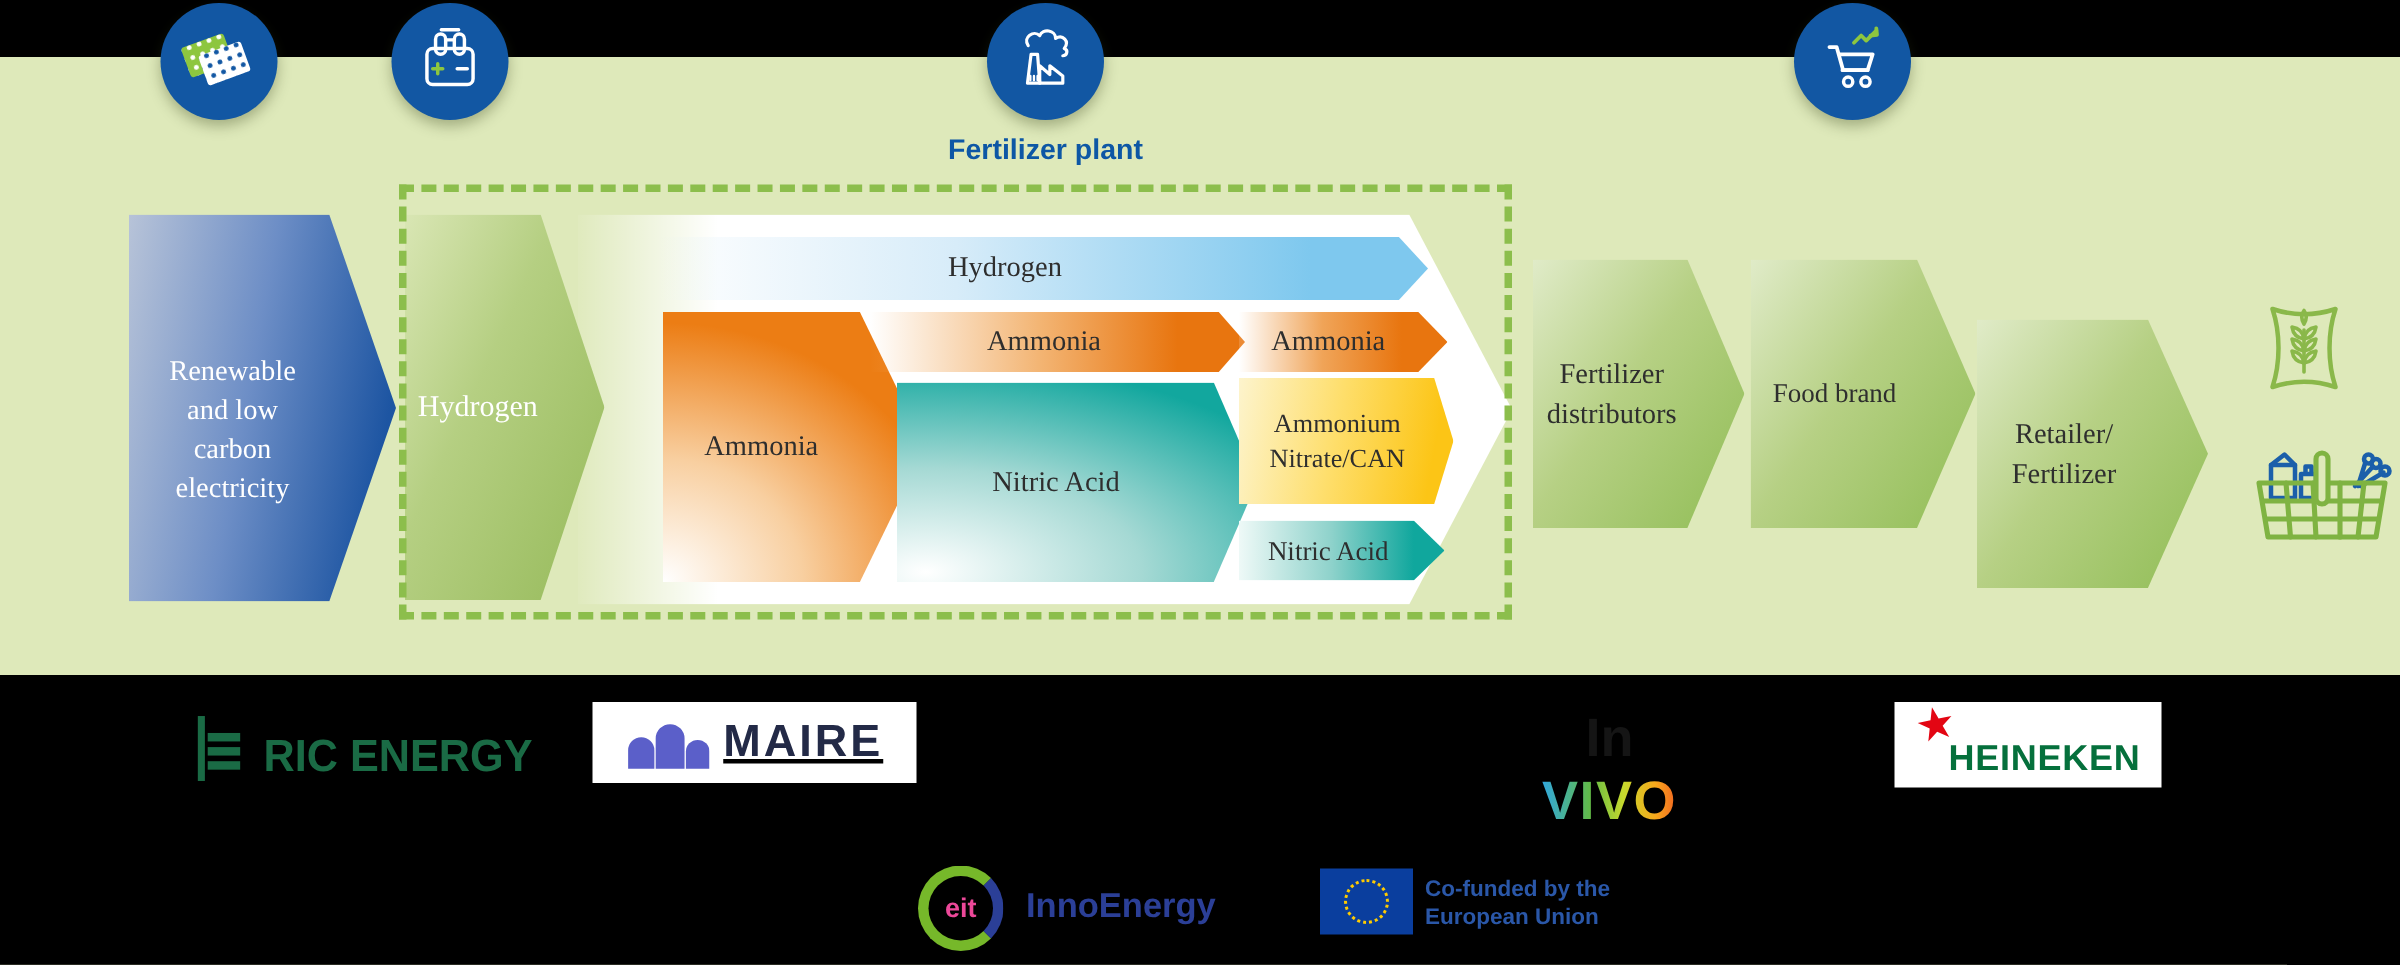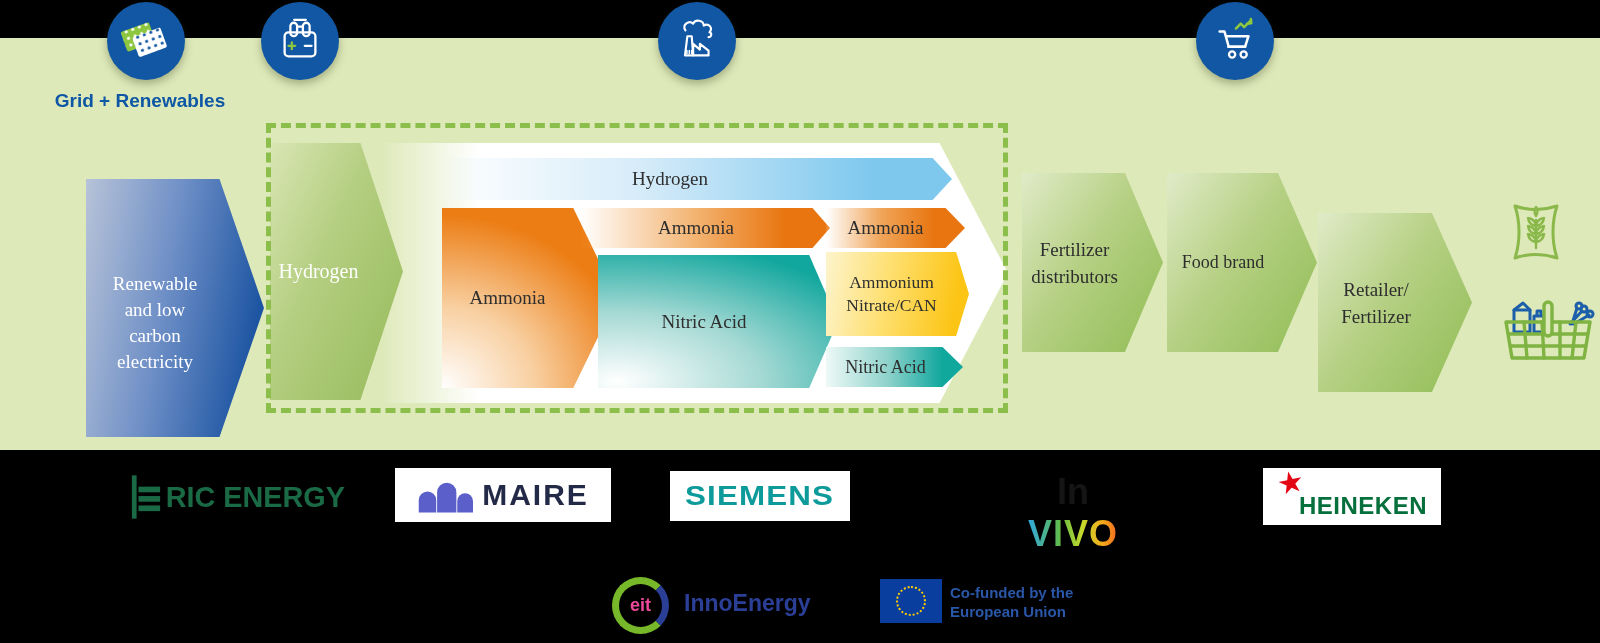--- a/index.html
+++ b/index.html
@@ -14,21 +14,21 @@
                font-size:19px;font-weight:bold;color:#0d57a5;}
   
   .dashedbox{position:absolute;left:266px;top:123px;width:742px;height:290px;
              border:5px dashed #8cbe4c;box-sizing:border-box;}
   
   .chev{position:absolute;display:flex;flex-direction:column;align-items:center;
         justify-content:center;text-align:center;color:#2e2e2e;box-sizing:border-box;font-family:Liberation Serif, serif;}
   .chev span{display:block;}
   .wt{color:#fff;}
   
-  .logobox{position:absolute;background:#fff;display:flex;align-items:center;justify-content:center;}
+  .logobox{position:absolute;background:#fff;display:flex;align-items:center;justify-content:center;text-decoration:underline;}
   .gradtext{background:linear-gradient(90deg,#31a8df 0%,#62bb46 36%,#c5d92d 60%,#f7a81b 84%,#f26522 100%);
             -webkit-background-clip:text;background-clip:text;color:transparent;}
 </style>
 </head>
 <body>
 
 <div id="stage">
 
   <div class="band"></div>
 
@@ -45,21 +45,20 @@
       <g transform="rotate(-20 26 26)">
         <rect x="5" y="9" width="30" height="21" rx="2" fill="#8dc63f"></rect>
         <rect x="5" y="9" width="30" height="21" rx="2" fill="url(#dw)"></rect>
         <g transform="translate(9 9)">
           <rect x="5" y="9" width="30" height="21" rx="2" fill="#ffffff"></rect>
           <rect x="5" y="9" width="30" height="21" rx="2" fill="url(#db)"></rect>
         </g>
       </g>
     </svg>
   </div>
-  <div class="stage-label" style="left:20px;">Grid + Renewables</div>
 
   <div class="circle" style="left:261px;">
     <svg width="50" height="50" viewBox="0 0 52 52" fill="none" stroke="#fff" stroke-width="2.4" stroke-linecap="round" stroke-linejoin="round">
       <rect x="10" y="17" width="32" height="25" rx="4"></rect>
       <rect x="16" y="7" width="7" height="14" rx="3.5"></rect>
       <rect x="29" y="7" width="7" height="14" rx="3.5"></rect>
       <path d="M20 4 h12"></path>
       <path d="M23 11 h6"></path>
       <path d="M14 31 h7 M17.5 27.5 v7" stroke="#8dc63f"></path>
       <path d="M31 31 h7"></path>
@@ -67,36 +66,37 @@
   </div>
 
   <div class="circle" style="left:658px;">
     <svg width="50" height="50" viewBox="0 0 52 52" fill="none" stroke="#fff" stroke-width="2.2" stroke-linecap="round" stroke-linejoin="round">
       <path d="M14 15 c-4-6 4-11 8-7 c2-5 11-4 11 2 c5-3 10 2 6 7 c3 1 2 5 -1 5"></path>
       <path d="M16 21 L13.5 41 H22 L20.5 21 Z"></path>
       <path d="M22 41 V29 l7 6 v-6 l9 7 V41 Z"></path>
       <path d="M15.5 36 v3 M18 36 v3 M20.5 36 v3" stroke-width="1.6"></path>
     </svg>
   </div>
+  <div class="stage-label" style="left:577px;">Fertilizer plant</div>
 
   <div class="circle" style="left:1196px;">
     <svg width="50" height="50" viewBox="0 0 52 52" fill="none" stroke-linecap="round" stroke-linejoin="round">
       <path d="M27 13 l5-5 3.5 3.5 7-7" stroke="#8dc63f" stroke-width="2.6"></path>
       <path d="M42.5 3 l0.5 4.5 -4.5 0.5" stroke="#8dc63f" stroke-width="2.6"></path>
       <path d="M10 16 h5 l4.5 16 h17" stroke="#fff" stroke-width="2.6"></path>
       <path d="M17 21 h23 l-3.5 11 H19" stroke="#fff" stroke-width="2.6"></path>
       <circle cx="23" cy="40" r="3.2" stroke="#fff" stroke-width="2.4"></circle>
       <circle cx="35" cy="40" r="3.2" stroke="#fff" stroke-width="2.4"></circle>
     </svg>
   </div>
 
   <div class="chev wt" style="left:86px;top:143px;width:178px;height:258px;padding:30px 40px 0 0;
               font-size:19px;line-height:26px;
               clip-path:polygon(0 0,75% 0,100% 50%,75% 100%,0 100%);
-              background:linear-gradient(100deg,#b7c3d8 0%,#6d8ec6 45%,#1d55a2 88%);margin-top:36px;">
+              background:linear-gradient(100deg,#b7c3d8 0%,#6d8ec6 45%,#1d55a2 88%);">
     <span>Renewable</span>
     <span>and low</span>
     <span>carbon</span>
     <span>electricity</span>
   </div>
 
   <div style="position:absolute;left:385px;top:143px;width:623px;height:260px;
               clip-path:polygon(0 0,89% 0,100% 50%,89% 100%,0 100%);
               background:linear-gradient(to right,rgba(255,255,255,0.05) 0%,#ffffff 15%);"></div>
 
@@ -192,42 +192,39 @@
       <circle cx="81" cy="26" r="3"></circle>
     </g>
     <g stroke="#7fb342" stroke-width="3.4">
       <path d="M8 42 L14 78 H86 L92 42 Z"></path>
       <path d="M26 42 L29 78 M44 42 L46 78 M62 42 L62 78 M78 42 L74 78"></path>
       <path d="M11 54 H89 M13 66 H87"></path>
       <rect x="46" y="22" width="8" height="34" rx="4" fill="#dee9ba"></rect>
     </g>
   </svg>
 
-  <div style="position:absolute;left:130px;top:472px;height:50px;display:flex;align-items:center;">
+  <div style="position:absolute;left:130px;top:472px;height:50px;display:flex;align-items:flex-end;gap:10px;">
     <svg width="32" height="46" viewBox="0 0 34 46" fill="#1a6b45">
       <rect x="2" y="0" width="5" height="46"></rect>
       <rect x="9" y="12" width="23" height="6"></rect>
       <rect x="9" y="22" width="23" height="6"></rect>
       <rect x="9" y="32" width="23" height="6"></rect>
     </svg>
     <span style="font-size:30px;font-weight:800;color:#1a6b45;transform:scaleX(.96);">RIC ENERGY</span>
   </div>
 
   <div class="logobox" style="left:395px;top:468px;width:216px;height:54px;gap:9px;">
     <svg width="56" height="36" viewBox="0 0 64 40" fill="#5b5fc9">
       <path d="M2 40 V26 a10 10 0 0 1 20 0 V40 Z"></path>
       <path d="M23 40 V17 a11 11 0 0 1 22 0 V40 Z"></path>
       <path d="M46 40 V27 a9 9 0 0 1 18 0 V40 Z"></path>
     </svg>
     <span style="font-size:30px;font-weight:800;color:#232a47;letter-spacing:2px;">MAIRE</span>
   </div>
 
-  <div class="logobox" style="left:670px;top:471px;width:180px;height:50px;">
-    <span style="font-size:28px;font-weight:800;color:#0d9a9a;letter-spacing:1px;transform:scaleX(1.12);">SIEMENS</span>
-  </div>
 
   <div style="position:absolute;left:1028px;top:471px;height:50px;display:flex;align-items:center;flex-direction:column;">
     <span style="font-size:36px;font-weight:800;color:#151515;">In</span>
     <span class="gradtext" style="font-size:36px;font-weight:800;letter-spacing:1px;">VIVO</span>
     <span style="width:9px;height:9px;border-radius:50%;background:#ef4136;margin:-22px 0 0 2px;"></span>
   </div>
 
   <div style="position:absolute;left:1263px;top:468px;width:178px;height:57px;background:#fff;">
     <span style="position:absolute;left:14px;top:-3px;font-size:30px;color:#e30613;transform:rotate(-12deg);">★</span>
     <span style="position:absolute;left:36px;top:24px;font-size:24px;font-weight:800;color:#05703c;letter-spacing:.5px;">HEINEKEN</span>

